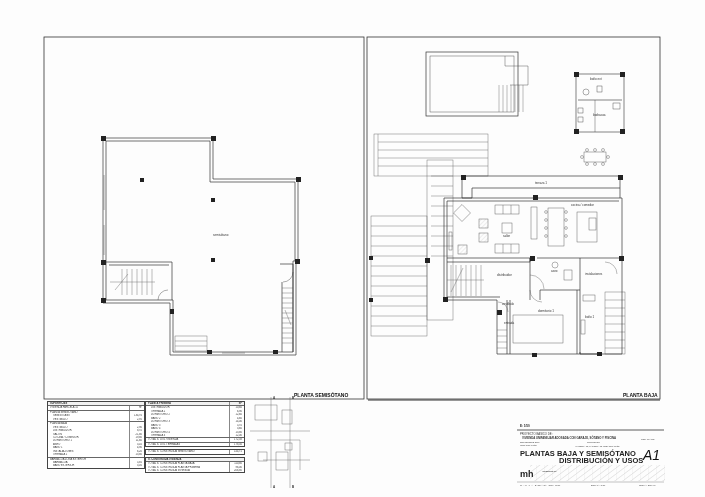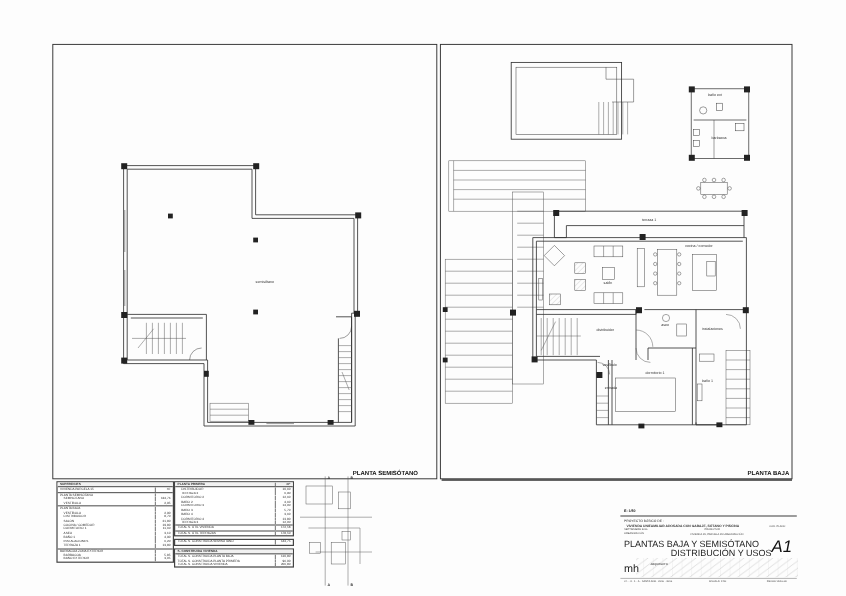--- a/index.html
+++ b/index.html
@@ -11,23 +11,23 @@
   .table{position:absolute;border:0.6px solid #444;background:#fff;font-size:2.6px;}
   .table .row{display:flex;justify-content:space-between;padding:0 2px;height:3.45px;line-height:3.45px;white-space:nowrap;overflow:hidden;}
   .table .row.hdr{background:#f1f1f1;border-bottom:0.4px solid #666;font-weight:bold;}
   .table .row.sep{border-top:0.4px solid #666;}
   .table .row.indent .k{padding-left:3px;}
   .table .k{color:#333;}
   .table .v{color:#333;min-width:10px;text-align:right;border-left:0.4px solid #888;padding-left:2px;}
   .tb{position:absolute;}
   .tb-scale{position:absolute;font-size:3px;font-weight:bold;}
   .tb-proj{position:absolute;font-size:2.8px;color:#333;}
-  .tb-main{position:absolute;font-size:7.5px;font-weight:normal;color:#222;line-height:7.5px;}
+  .tb-main{position:absolute;font-size:7.5px;font-weight:bold;color:#222;line-height:7.5px;}
   .tb-sheet{position:absolute;font-size:14px;font-weight:normal;color:#111;}
-  .tb-logo{position:absolute;font-size:9px;font-weight:normal;color:#222;}
+  .tb-logo{position:absolute;font-size:9px;font-weight:bold;color:#222;}
   .tb-small{position:absolute;font-size:2.2px;color:#444;}
 </style>
 </head>
 <body>
 
 <div class="sheet">
 
 <svg width="705" height="497" viewBox="0 0 705 497">
   <defs>
     <pattern id="hatch" width="3" height="3" patternUnits="userSpaceOnUse" patternTransform="rotate(45)">

